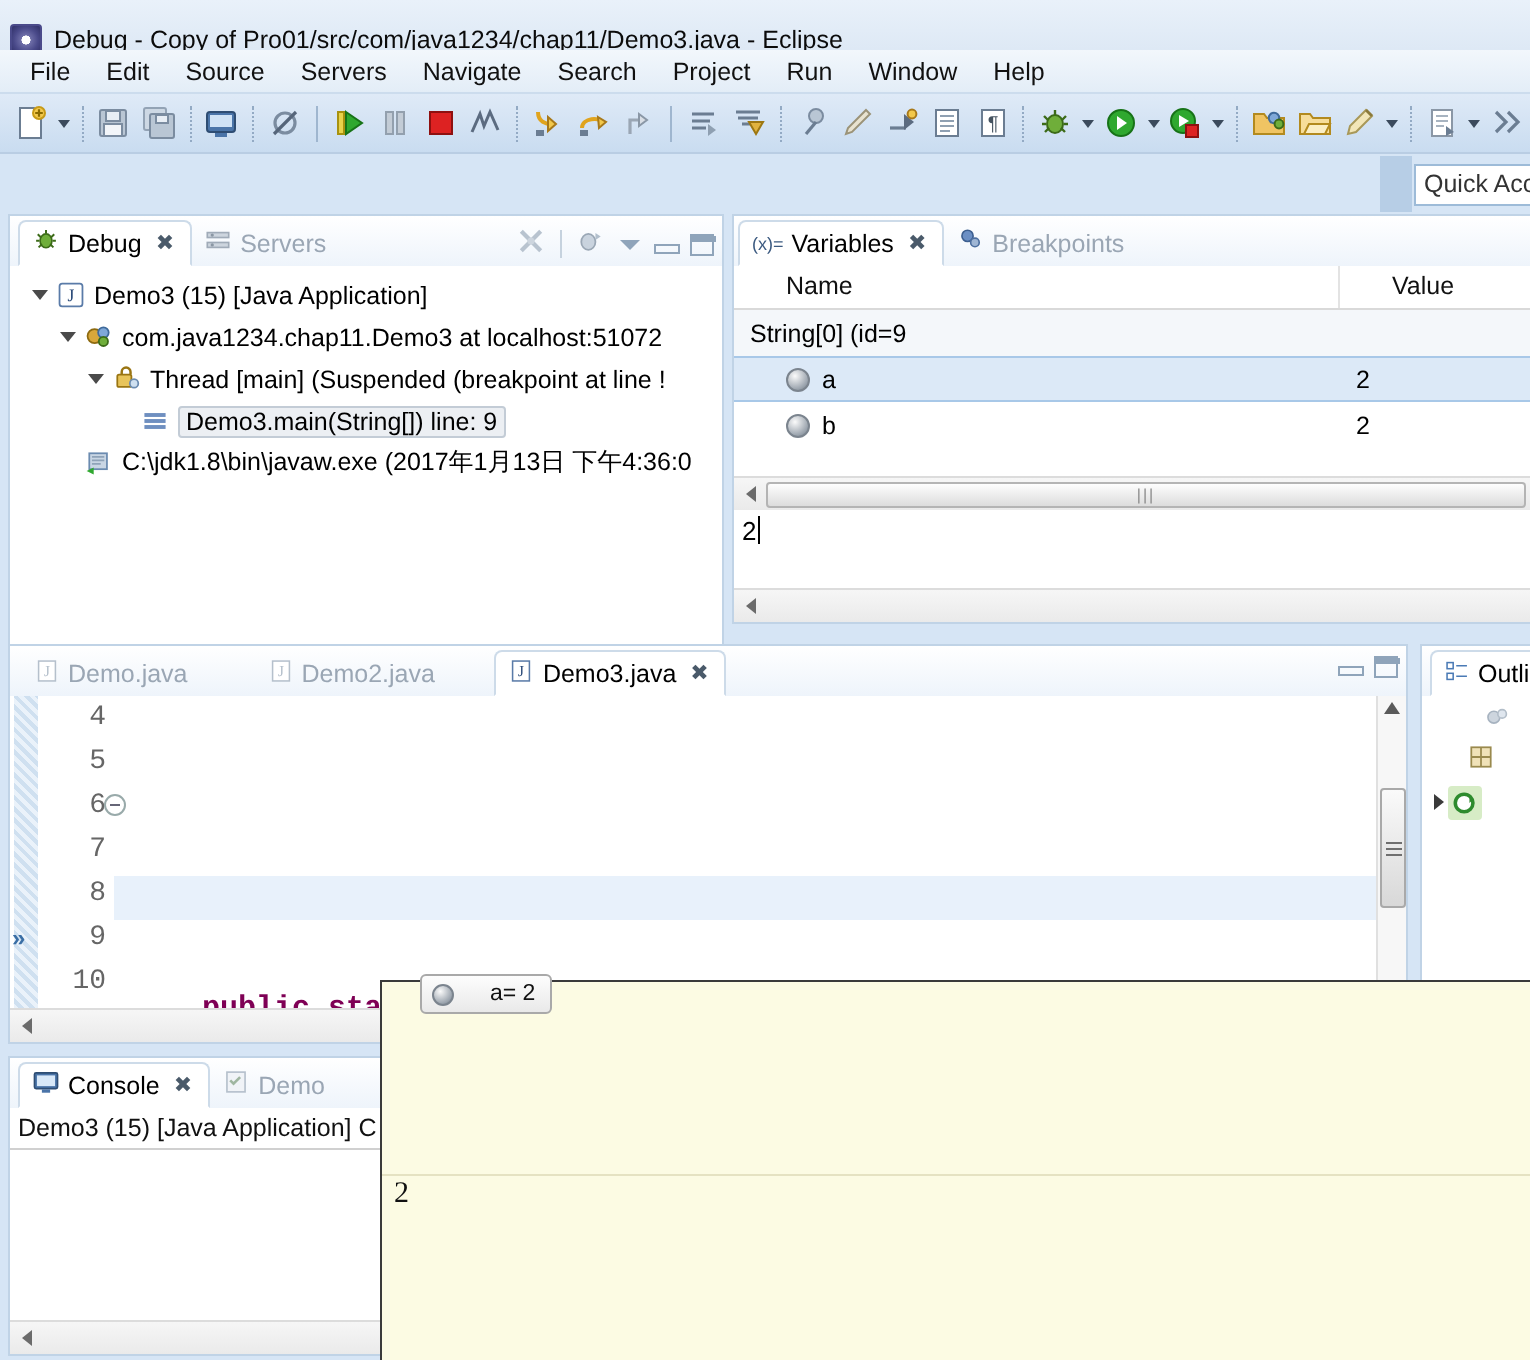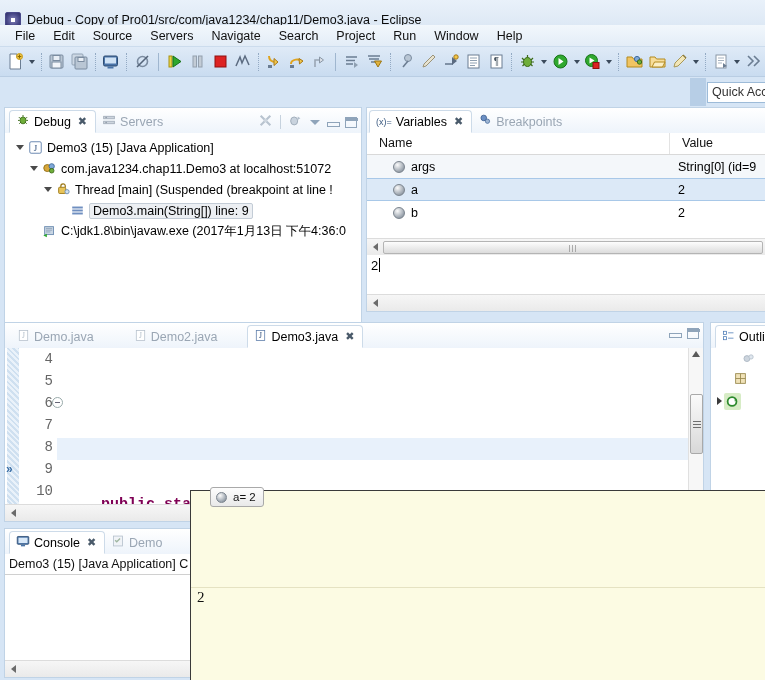--- a/index.html
+++ b/index.html
@@ -114,21 +114,21 @@
   .hs-arrow-l::after { content: ""; width: 0; height: 0; border-top: 4px solid transparent; border-bottom: 4px solid transparent; border-right: 5px solid #6b6b6b; }
   .hs-arrow-r::after { content: ""; width: 0; height: 0; border-top: 4px solid transparent; border-bottom: 4px solid transparent; border-left: 5px solid #6b6b6b; }
   .hs-thumb { height: 13px; background: linear-gradient(#fdfdfd,#dcdcdc); border: 1px solid #b4b4b4;
               border-radius: 2px; display: flex; align-items: center; justify-content: center; }
   .grip { font-size: 8px; color: #8a8a8a; letter-spacing: 1px; }
 
   
   #vars-view { left: 366px; top: 107px; width: 399px; height: 205px;
                border: 1px solid #c0d3e6; border-right: none; background: #ffffff; }
   .vt-head { display: flex; height: 22px; border-bottom: 1px solid #d9d9d9; background: #ffffff; }
-  .vt-head .col { font-size: 12.5px; color: #111; padding: 3px 0 0 12px; }
+  .vt-head .col { font-size: 12.5px; color: #111; padding: 3px 0 0 26px; }
   .vt-col-name { width: 303px; border-right: 1px solid #e3e3e3; }
   .vt-col-val { flex: 1; }
   .vt-row { display: flex; height: 23px; align-items: center; font-size: 12.5px; }
   .vt-row.alt { background: #f4f7fa; }
   .vt-row.sel { background: #dce9f7; border-top: 1px solid #a8c8e8; border-bottom: 1px solid #a8c8e8; }
   .vt-name { width: 303px; display: flex; align-items: center; padding-left: 26px; }
   .vt-val { flex: 1; padding-left: 8px; white-space: nowrap; overflow: hidden; }
   .var-dot { width: 12px; height: 12px; border-radius: 50%; margin-right: 6px; flex: none;
              background: radial-gradient(circle at 35% 30%, #fbfbfb, #9aa3ad 70%, #6f7983);
              border: 1px solid #7b848e; }
@@ -188,21 +188,21 @@
     z-index: 40;
   }
   .popup-divider { position: absolute; left: 0; top: 96px; width: 100%; height: 1px; background: #e5e2c2; }
   .popup-val { position: absolute; left: 6px; top: 98px; font-size: 15px;
                font-family: "Liberation Serif", serif; color: #111; }
 
   
   #hover-tip {
     position: absolute; left: 210px; top: 487px; height: 20px;
     background: linear-gradient(#fdfdfd,#e9e9e9); border: 1px solid #a9a9a9;
-    border-radius: 3px; display: flex; align-items: center; gap: 5px;
+    border-radius: 3px; display: flex; align-items: center; gap: 17px;
     padding: 0 7px 0 5px; font-size: 11.5px; color: #111; z-index: 60;
   }
   #hover-tip .var-dot { width: 11px; height: 11px; margin-right: 1px; }
 </style>
 </head>
 <body>
 
 <div id="app">
 
   <div class="titlebar">
@@ -570,24 +570,20 @@
       </div>
     </div>
 
     <div class="vt-head">
       <div class="col vt-col-name">Name</div>
       <div class="col vt-col-val">Value</div>
     </div>
 
     <div>
       <div class="vt-row alt">
-        <div class="vt-name">
-          <span class="var-dot"></span>
-          <span>args</span>
-        </div>
         <div class="vt-val">String[0]  (id=9</div>
       </div>
       <div class="vt-row sel">
         <div class="vt-name">
           <span class="var-dot"></span>
           <span>a</span>
         </div>
         <div class="vt-val">2</div>
       </div>
       <div class="vt-row">

